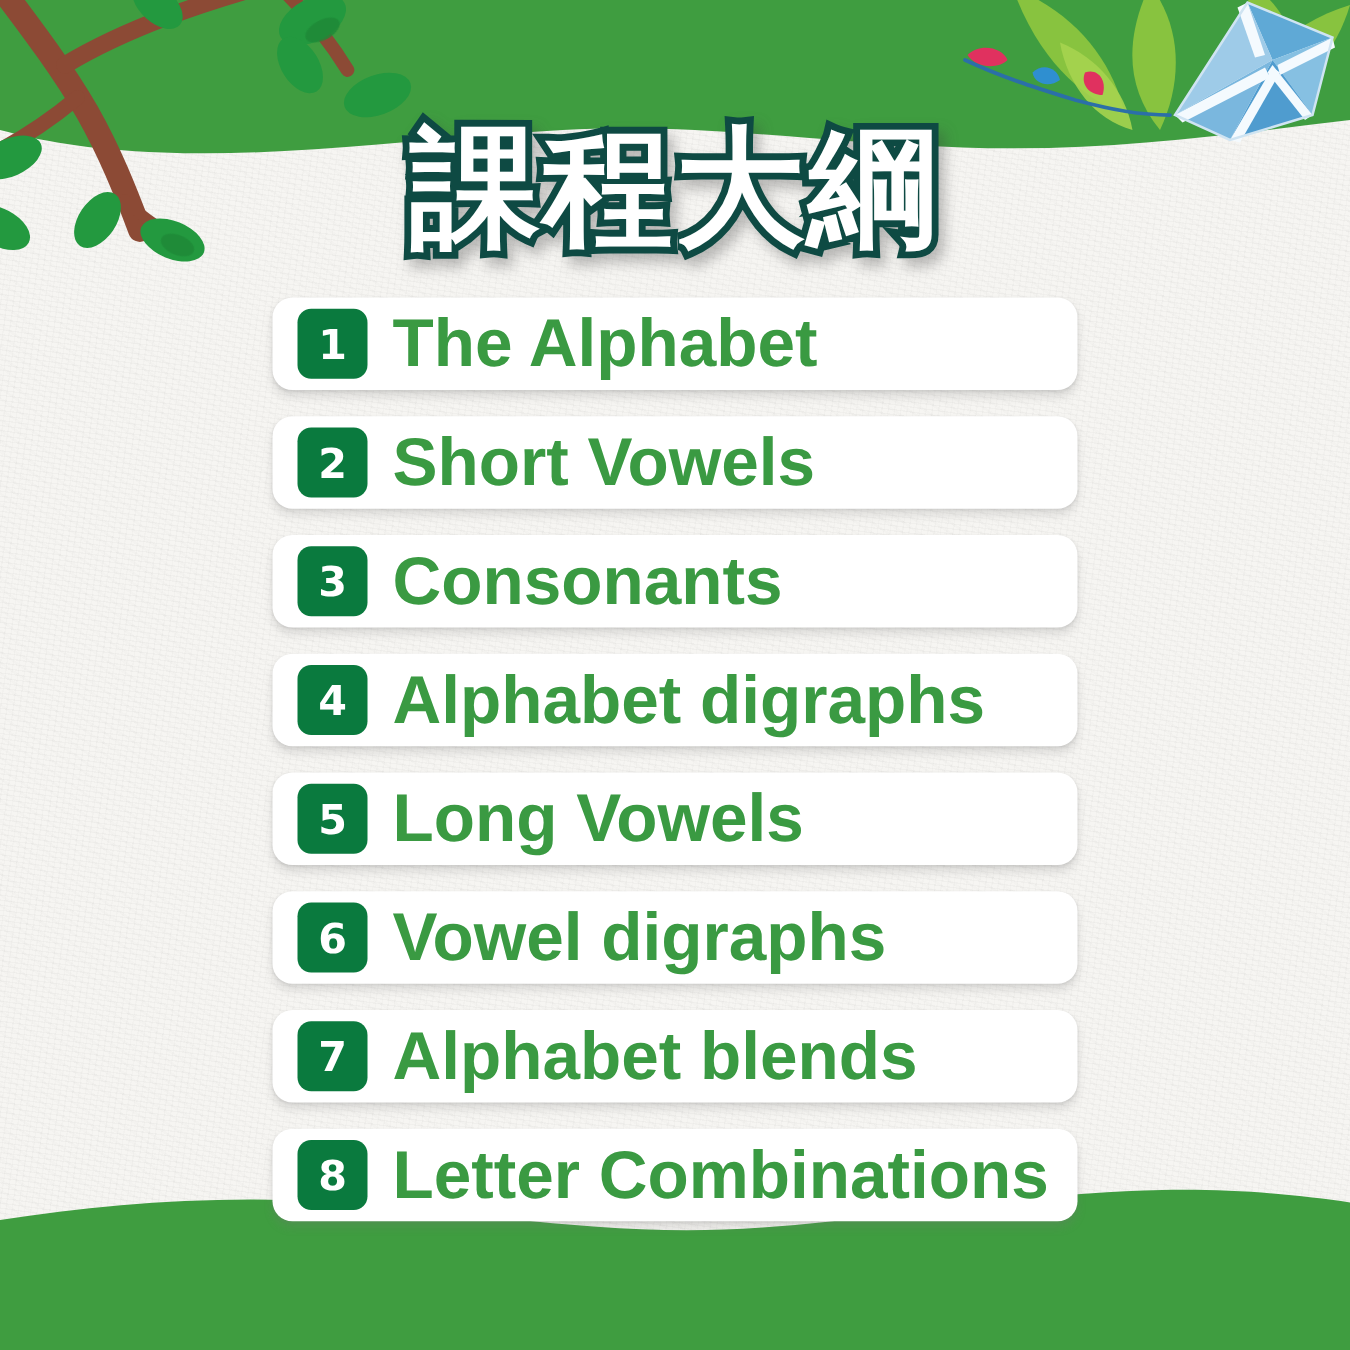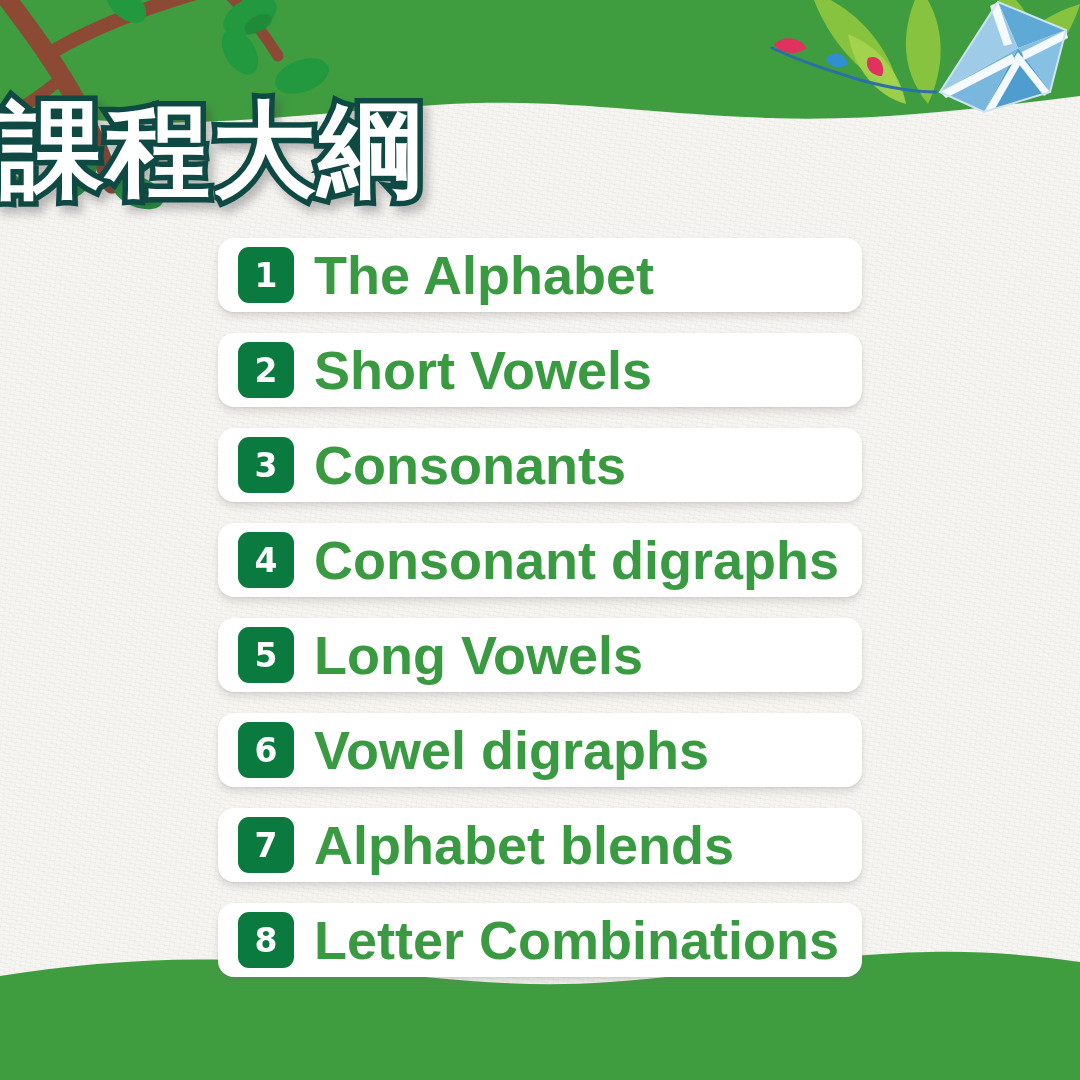--- a/index.html
+++ b/index.html
@@ -62,21 +62,21 @@
   .deco-branch { left: -8px; top: -6px; width: 340px; height: 250px; }
   .deco-kite   { right: 0px;  top: -4px; width: 330px; height: 135px; }
   .deco svg { display: block; width: 100%; height: 100%; overflow: visible; }
 
   
   .title-wrap {
     position: absolute;
     top: 96px;
     left: 0;
     width: 1080px;
-    text-align: left;
+    text-align: center;
     z-index: 5;
   }
   .title {
     display: inline-block;
     font-family: "DejaVu Sans", "Liberation Sans", sans-serif;
     font-weight: 700;
     font-size: 104px;
     line-height: 1.05;
     letter-spacing: 2px;
     color: #ffffff;
@@ -241,21 +241,21 @@
       <div class="item">
         <div class="badge">2</div>
         <div class="item-label">Short Vowels</div>
       </div>
       <div class="item">
         <div class="badge">3</div>
         <div class="item-label">Consonants</div>
       </div>
       <div class="item">
         <div class="badge">4</div>
-        <div class="item-label">Consonant digraphs</div>
+        <div class="item-label">Alphabet digraphs</div>
       </div>
       <div class="item">
         <div class="badge">5</div>
         <div class="item-label">Long Vowels</div>
       </div>
       <div class="item">
         <div class="badge">6</div>
         <div class="item-label">Vowel digraphs</div>
       </div>
       <div class="item">

